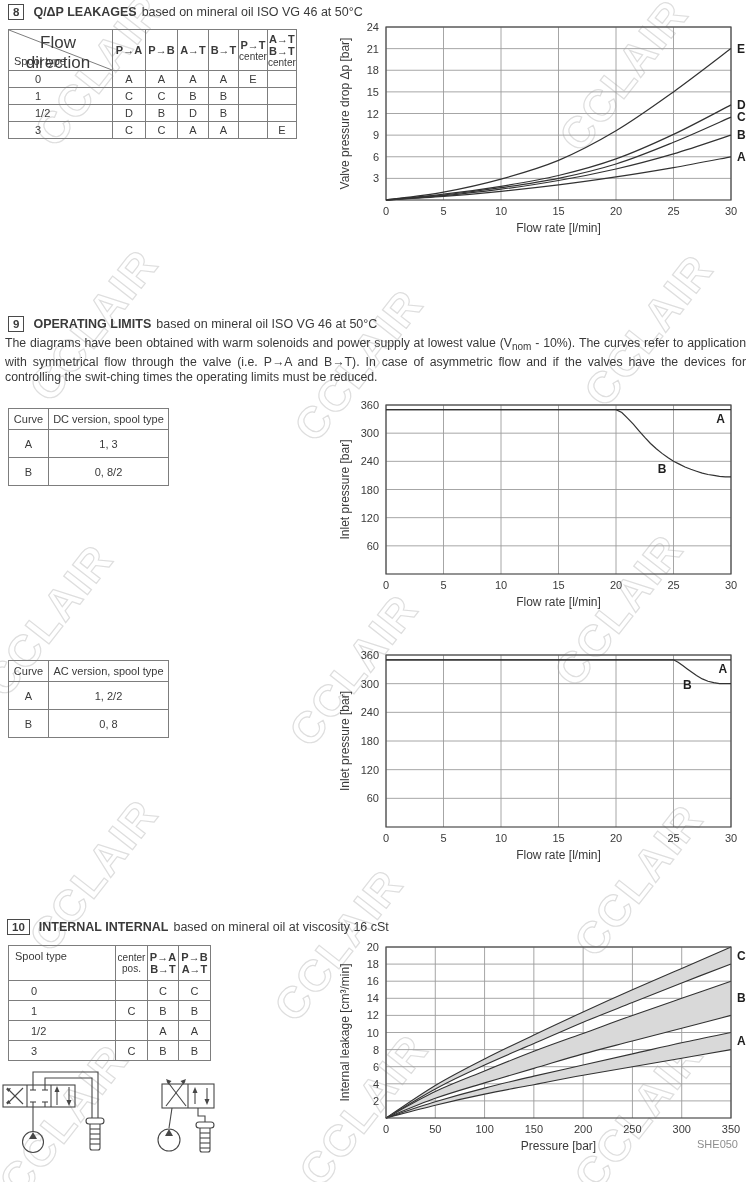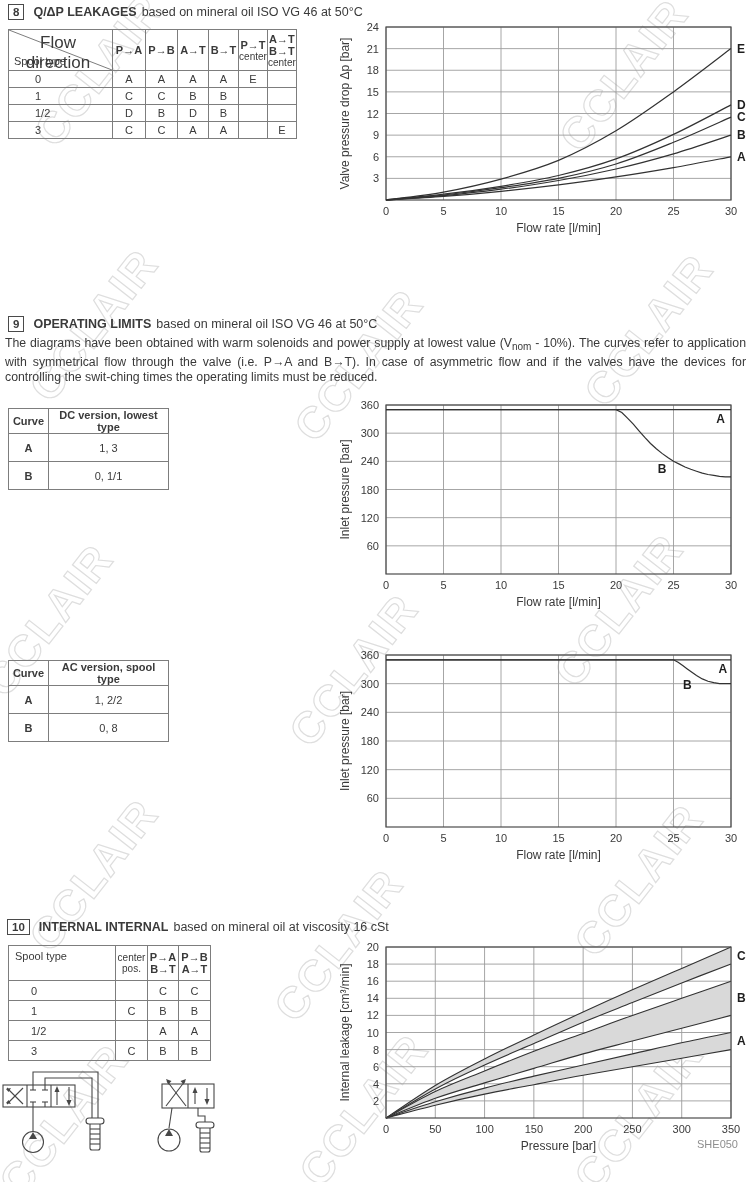--- a/index.html
+++ b/index.html
@@ -22,21 +22,21 @@
   #tbl-dc{left:8px;top:408px;}
   #tbl-ac{left:8px;top:660px;}
   #tbl-leak{left:8px;top:945px;}
   .corner{position:relative;}
   .ctop{position:absolute;top:3px;right:5px;font-size:17px;}
   .cbot{position:absolute;bottom:3px;left:5px;font-size:11px;}
   .diag{position:absolute;left:0;top:0;width:100%;height:100%;}
   .harr{font-weight:bold;white-space:pre-line;line-height:12px;}
   .hnote{font-size:10px;line-height:11px;font-weight:normal;}
   .spool{text-align:left;padding-left:26px;}
-  .hb{font-weight:bold;}
+  .hb{font-weight:normal;}
   .h10b{font-weight:bold;white-space:pre-line;line-height:12px;}
   .h10n{font-size:10px;white-space:pre-line;line-height:11px;font-weight:normal;}
   .spool10{text-align:left;padding-left:22px;}
   .corner10{text-align:left;vertical-align:top;padding:4px 0 0 6px;}
   .chart{position:absolute;z-index:1;width:410px;height:232px;overflow:visible;}
   #chart-qdp{left:338px;top:8px;}
   #chart-dc{left:338px;top:393px;}
   #chart-ac{left:338px;top:643px;}
   #chart-leak{left:338px;top:928px;}
   svg text{font-family:"Liberation Sans",sans-serif;}
@@ -232,29 +232,29 @@
   <p class="para"><span>The diagrams have been obtained with warm solenoids and power supply at lowest value (V</span><sub>nom</sub><span> - 10%). The curves refer to application with symmetrical flow through the valve (i.e. P→A and B→T). In case of asymmetric flow and if the valves have the devices for controlling the swit-ching times the operating limits must be reduced.</span></p>
 
   <table id="tbl-dc">
       <colgroup>
         <col style="width: 40px;">
         <col style="width: 120px;">
       </colgroup>
       <tbody>
         <tr style="height: 21px;">
           <td class="hb">Curve</td>
-          <td class="hb">DC version, lowest type</td>
+          <td class="hb">DC version, spool type</td>
         </tr>
         <tr style="height: 28px;">
           <td class="hb">A</td>
           <td>1, 3</td>
         </tr>
         <tr style="height: 28px;">
           <td class="hb">B</td>
-          <td>0, 1/1</td>
+          <td>0, 8/2</td>
         </tr>
       </tbody>
     </table>
 
   <svg class="chart" id="chart-dc" viewBox="0 0 410 232">
       <line x1="48" y1="12" x2="48" y2="181" stroke="#9c9c9c" stroke-width="0.9"></line>
       <line x1="105.5" y1="12" x2="105.5" y2="181" stroke="#9c9c9c" stroke-width="0.9"></line>
       <line x1="163" y1="12" x2="163" y2="181" stroke="#9c9c9c" stroke-width="0.9"></line>
       <line x1="220.5" y1="12" x2="220.5" y2="181" stroke="#9c9c9c" stroke-width="0.9"></line>
       <line x1="278" y1="12" x2="278" y2="181" stroke="#9c9c9c" stroke-width="0.9"></line>

